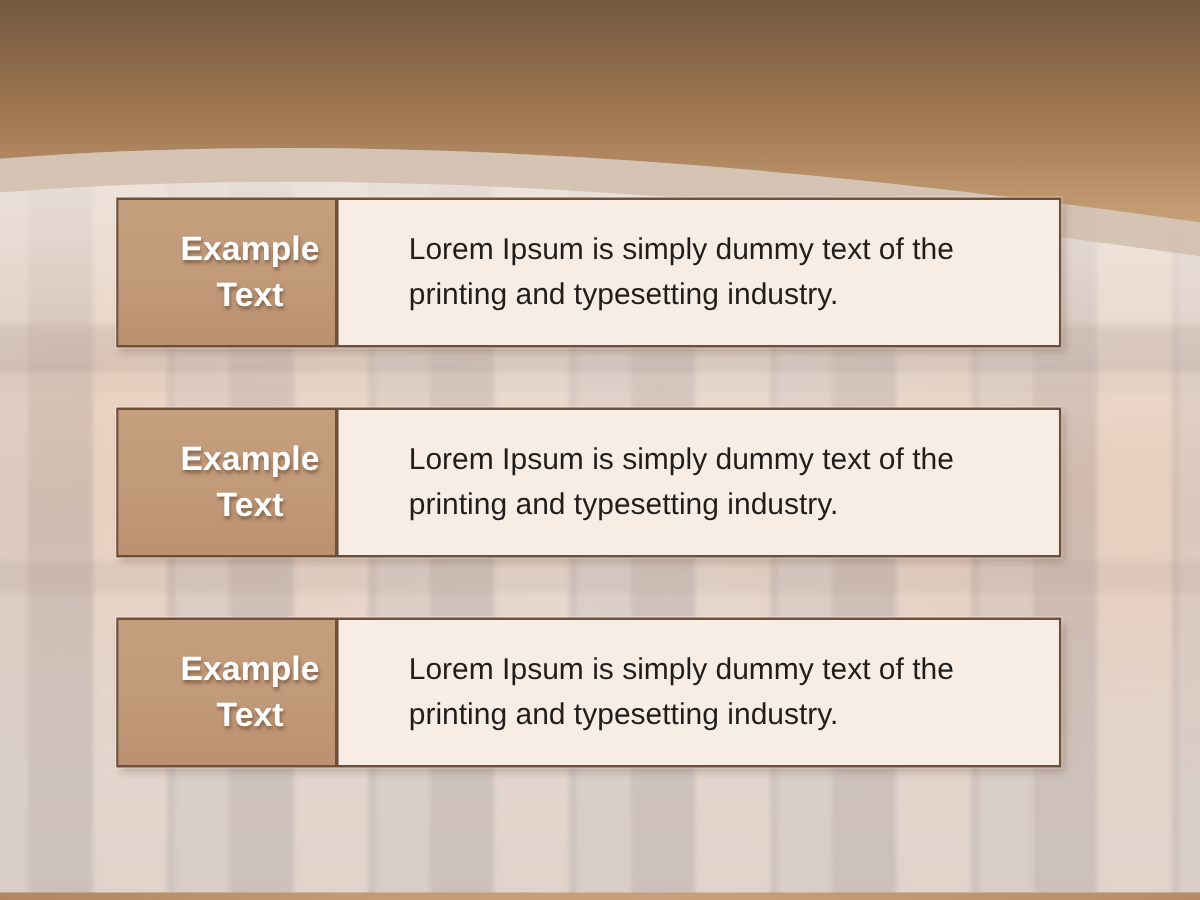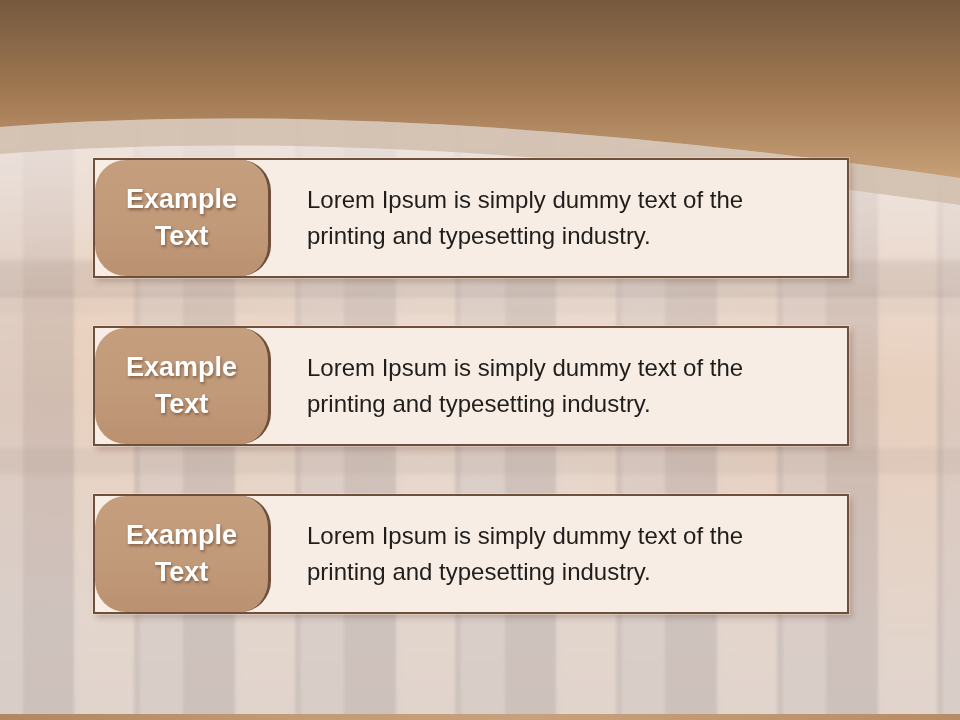--- a/index.html
+++ b/index.html
@@ -36,30 +36,30 @@
     display:flex;box-sizing:border-box;
     border:2px solid var(--block-border,#6e4f3a);
     box-shadow:0 0 0 1px rgba(255,255,255,0.30), 3px 4px 6px rgba(100,70,50,0.28);
     background:var(--body-cell-bg,#f7ede5);
   }
   .b1{top:158px}.b2{top:326px}.b3{top:494px}
   .label-cell{
     width:176px;flex:0 0 176px;box-sizing:border-box;
     border-right:3px solid var(--block-border,#6e4f3a);
     background:linear-gradient(180deg,#c59e7e 0%, var(--label-cell-bg,#c19a7a) 55%, #bb9170 100%);
-    display:flex;align-items:center;justify-content:center;border-radius:31px;
+    display:flex;align-items:center;justify-content:flex-end;
   }
   .label-text{
     display:block;max-width:136px;text-align:center;
     color:#ffffff;font-weight:bold;font-size:27px;line-height:37px;
     text-shadow:1px 2px 3px rgba(70,40,20,0.50);
   }
   .body-cell{
     flex:1;display:flex;align-items:center;box-sizing:border-box;
-    padding:0 28px 0 36px;
+    padding:0 28px 0 56px;
     background:var(--body-cell-bg,#f7ede5);
   }
   .body-text{
     display:block;max-width:512px;
     color:var(--body-text,#201d1b);font-size:24px;line-height:36px;
   }
   .footer-strip{
     position:absolute;left:0;bottom:0;width:960px;height:6px;
     background:linear-gradient(90deg,#b18660 0%, var(--footer-strip,#c29a74) 30%, #c8a17c 55%, #b78c65 100%);
   }

